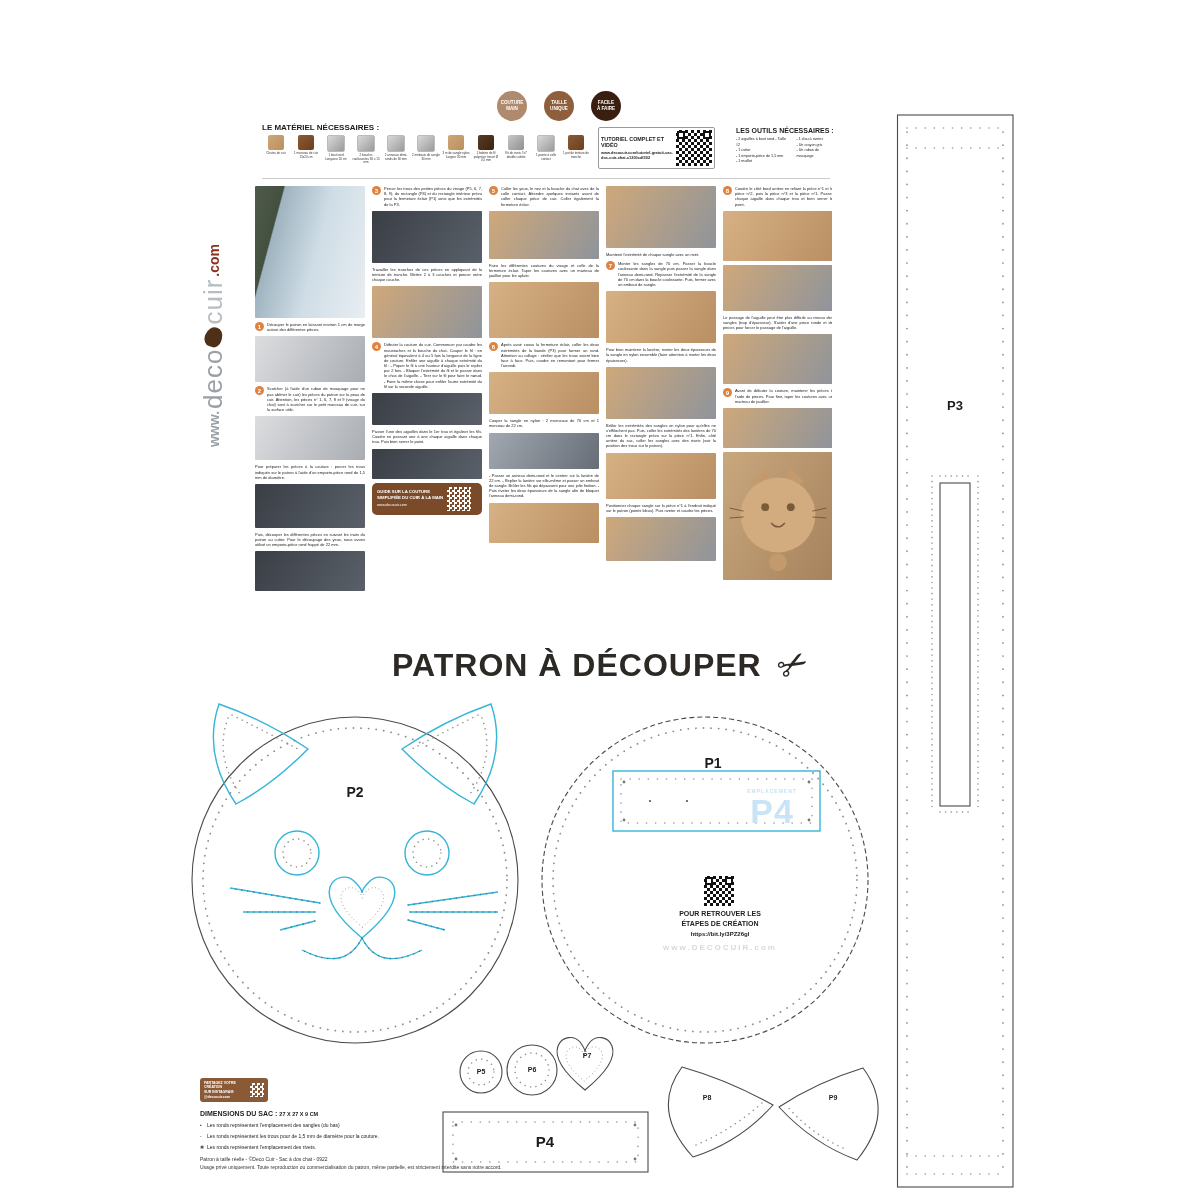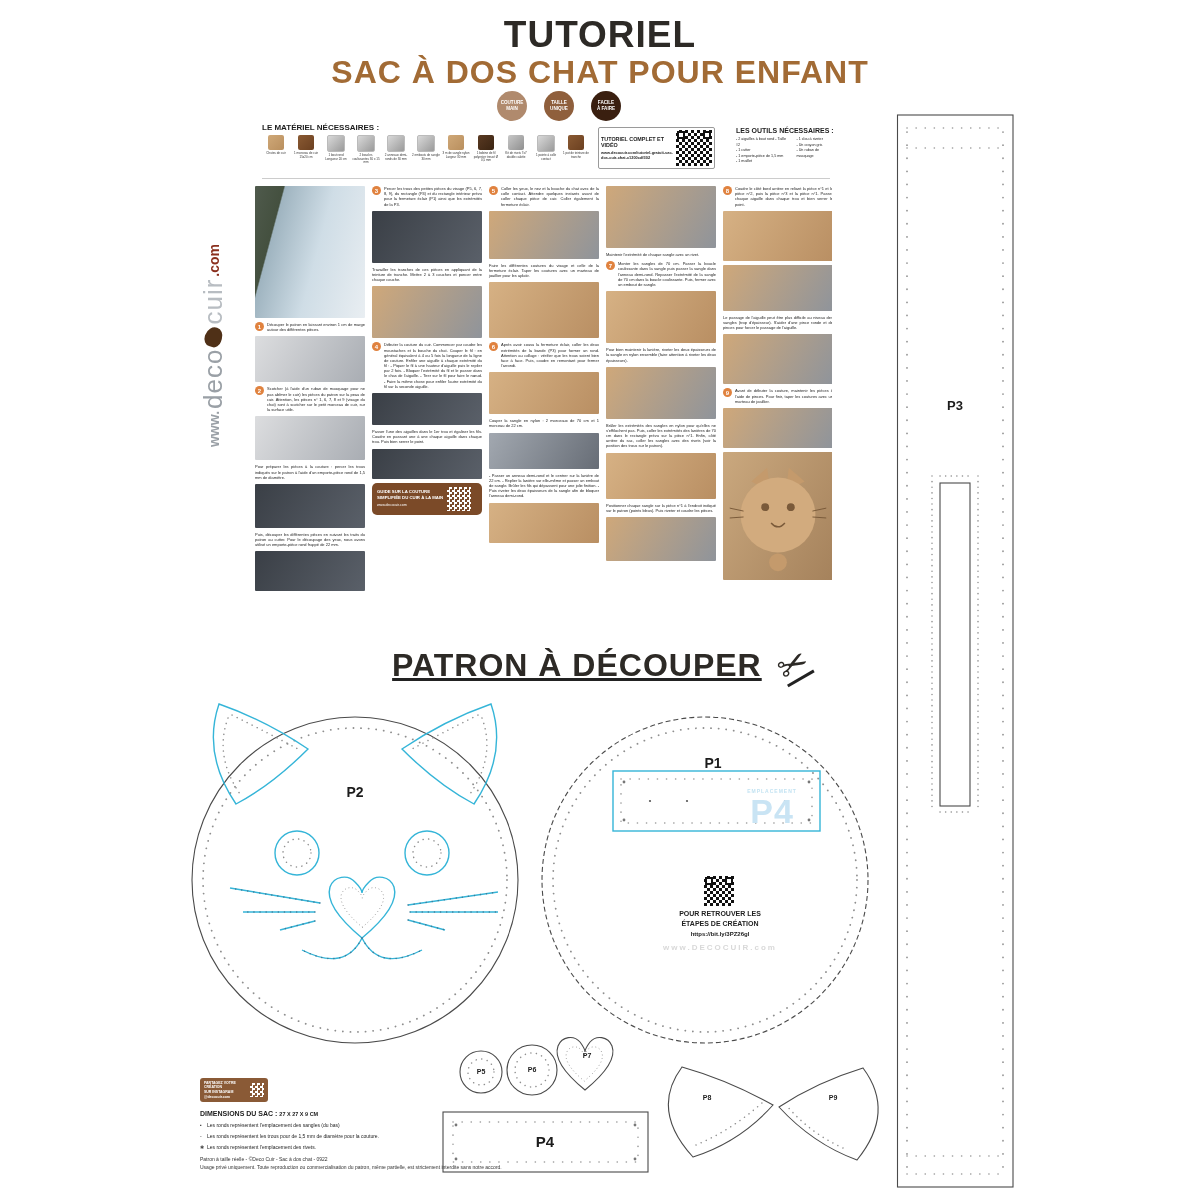--- a/index.html
+++ b/index.html
@@ -77,21 +77,21 @@
          padding:4px 5px;box-sizing:border-box;}
   .guide-text{font-size:4.3px;font-weight:bold;line-height:1.35;}
   .guide-url{font-size:3.6px;font-weight:normal;margin-top:2px;}
   .qr-white{background:repeating-conic-gradient(#fff 0% 25%, transparent 0% 50%);background-size:5px 5px;}
   .g-qr{width:24px;height:24px;flex:0 0 24px;}
   .catphoto{position:relative;overflow:hidden;}
   .catsvg{position:absolute;inset:0;width:100%;height:100%;}
 
   
   .patron-head{position:absolute;top:644px;left:0;right:0;display:flex;align-items:center;
-               justify-content:center;gap:16px;text-decoration:underline;}
+               justify-content:center;gap:16px;}
   .patron-title{font-size:32px;font-weight:bold;letter-spacing:1px;color:#2d2a26;}
   .scissors{font-size:36px;color:#2d2a26;transform:rotate(-30deg);display:inline-block;}
 
   #pattern-main{position:absolute;left:180px;top:690px;}
   #pattern-p3{position:absolute;left:890px;top:110px;}
   .outline{stroke:#4a4a4a;stroke-width:1.1;fill:none;}
   .dashed{stroke-dasharray:5 3;}
   .cyan{stroke:#35b5d8;stroke-width:1.4;fill:none;}
   .dots{stroke:#8f8f8f;stroke-width:1.8;fill:none;stroke-linecap:round;stroke-dasharray:0.1 7.5;}
   .dots-sm{stroke:#8f8f8f;stroke-width:1.5;fill:none;stroke-linecap:round;stroke-dasharray:0.1 5.5;}
@@ -122,22 +122,20 @@
   .legend ul{margin:0;padding:0;list-style:none;font-size:5px;color:#222;}
   .legend li{margin-bottom:5px;}
   .legend .mk{display:inline-block;width:7px;color:#444;}
   .copyright{position:absolute;left:200px;top:1156px;width:330px;font-size:5px;color:#333;line-height:1.55;}
 </style>
 </head>
 <body>
 
 <div class="page">
 
-  <div class="title">TUTORIEL</div>
-  <div class="subtitle">SAC À DOS CHAT POUR ENFANT</div>
   <div class="badges">
     <div class="badge" style="background:#b08a6d">
       <span>COUTURE</span>
       <span>MAIN</span>
     </div>
     <div class="badge" style="background:#8f5f3c">
       <span>TAILLE</span>
       <span>UNIQUE</span>
     </div>
     <div class="badge" style="background:#3a1f10">

